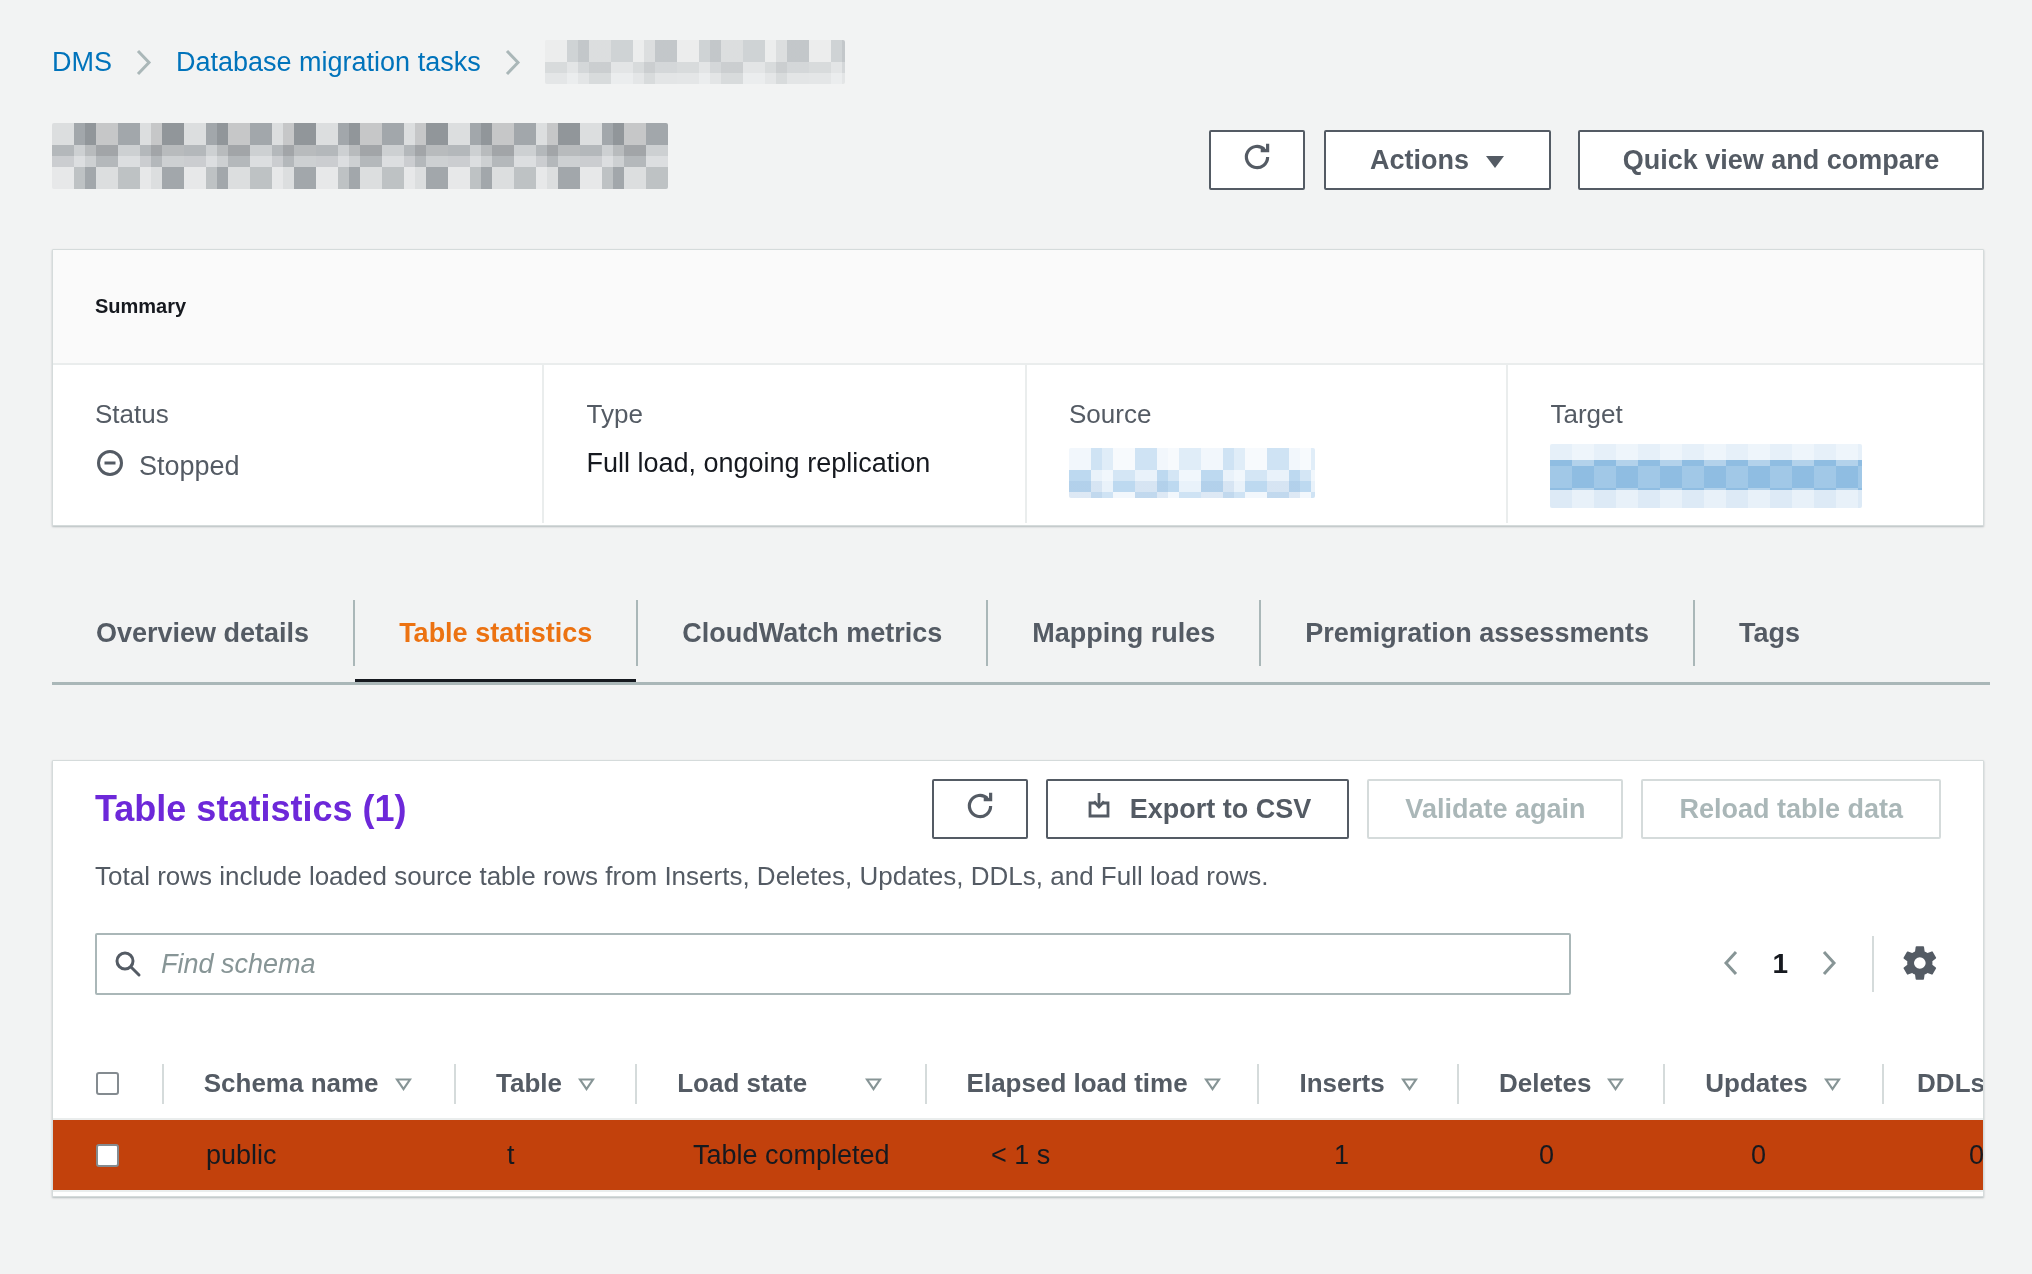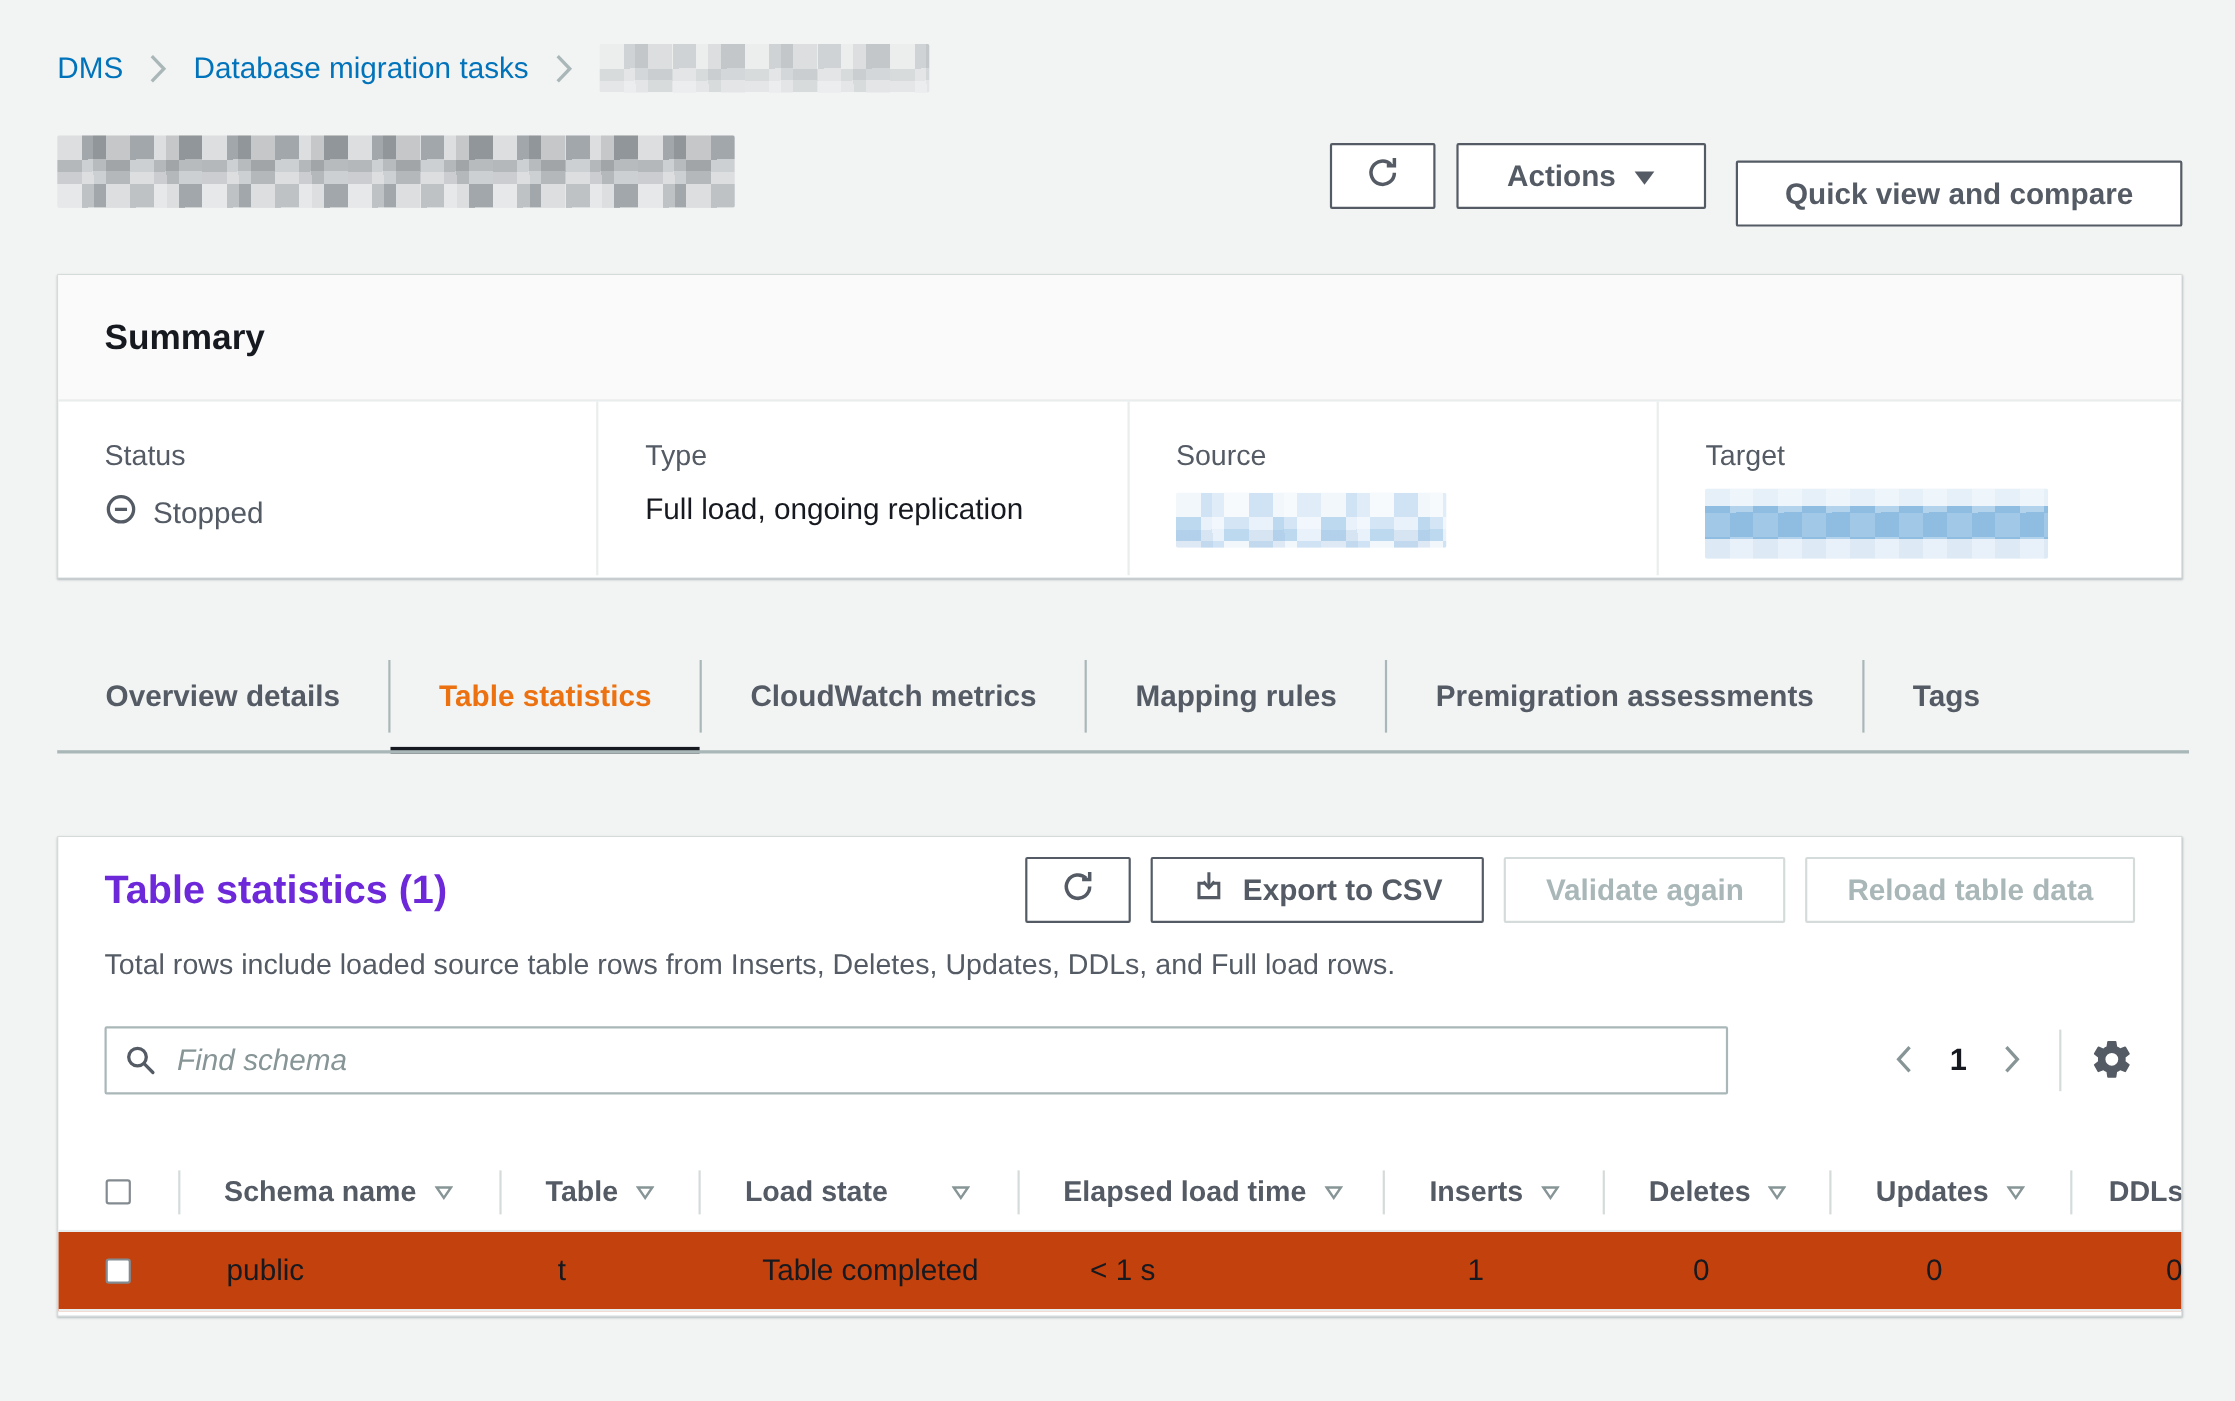--- a/index.html
+++ b/index.html
@@ -33,28 +33,28 @@
 
   
   .title-redacted{position:absolute;top:123px;left:52px;width:616px;height:66px;border-radius:2px;}
   .btn{box-sizing:border-box;display:inline-flex;align-items:center;justify-content:center;gap:16px;
        height:60px;background:#fff;border:2px solid #545b64;border-radius:2px;color:#545b64;
        font-family:"Liberation Sans",sans-serif;font-size:27px;font-weight:700;cursor:pointer;padding:0 36px;}
   .btn.icon-only{padding:0;}
   .btn.disabled{border-color:#d5dbdb;color:#aab7b8;cursor:default;}
   #top-refresh{position:absolute;top:130px;left:1209px;width:96px;}
   #top-actions{position:absolute;top:130px;left:1324px;width:227px;}
-  #top-quick{position:absolute;top:146px;left:1578px;width:406px;}
+  #top-quick{position:absolute;top:130px;left:1578px;width:406px;}
 
   
   .card{position:absolute;background:#fff;border:1px solid #d5dbdb;border-radius:1px;
         box-shadow:0 1px 2px 0 rgba(0,28,36,.25);box-sizing:border-box;}
   #summary-card{top:249px;left:52px;width:1932px;height:277px;}
   .sum-head{height:115px;background:#fafafa;border-bottom:2px solid #eaeded;display:flex;align-items:center;padding-left:42px;box-sizing:border-box;}
-  .sum-title{font-size:32px;font-weight:700;color:#16191f;}
+  .sum-title{font-size:20px;font-weight:700;color:#16191f;}
   .sum-body{display:flex;height:158px;}
   .sum-col{box-sizing:border-box;padding:34px 0 0 42px;}
   .sum-col + .sum-col{border-left:2px solid #eaeded;}
   .c1{width:490px;} .c2{width:483px;} .c3{width:482px;} .c4{width:477px;}
   .field-label{font-size:26px;color:#545b64;margin-bottom:18px;}
   .field-value{font-size:27px;color:#16191f;}
   .status-value{display:flex;align-items:center;gap:14px;color:#545b64;font-size:27px;}
   .src-redacted{width:246px;height:50px;margin-top:4px;border-radius:2px;}
   .tgt-redacted{width:312px;height:64px;margin-top:-4px;border-radius:2px;}
 

